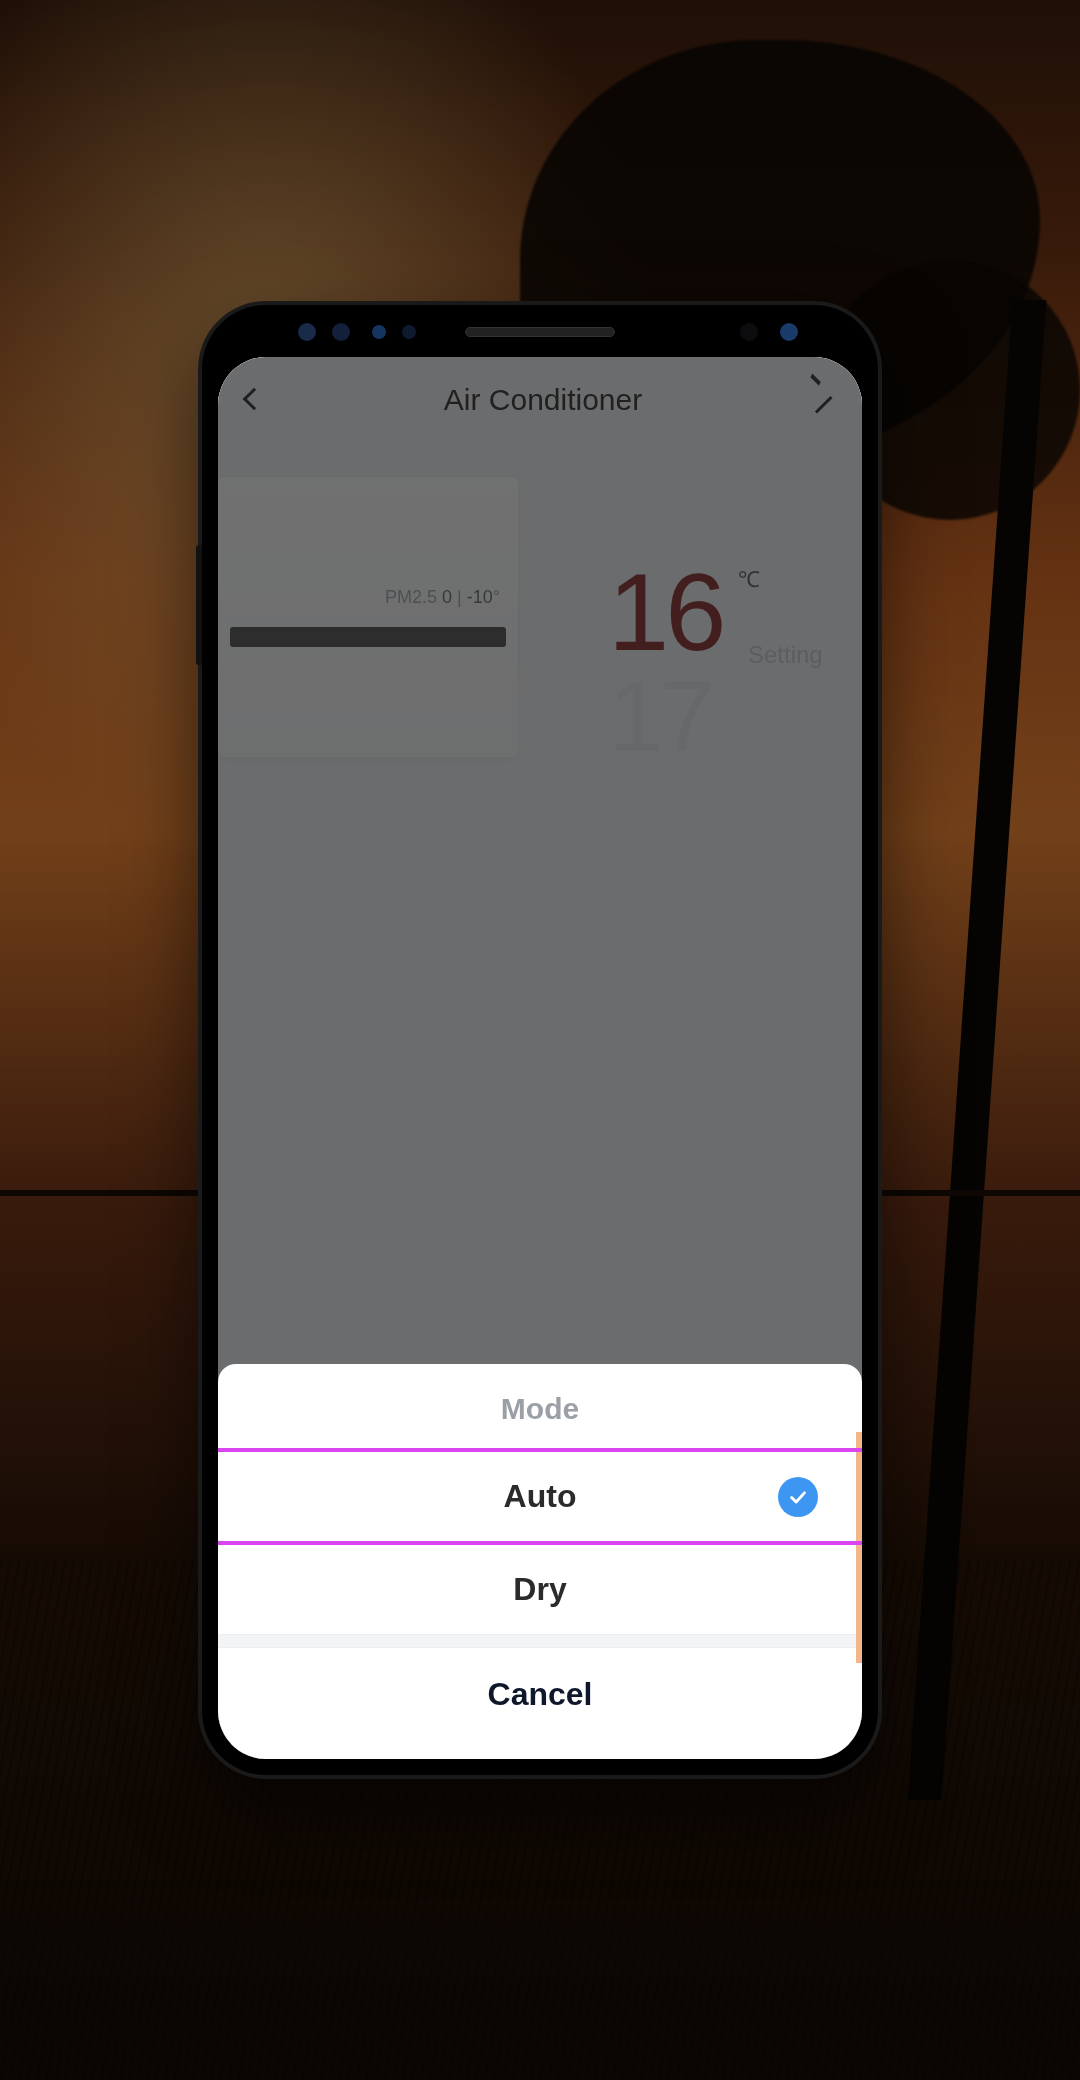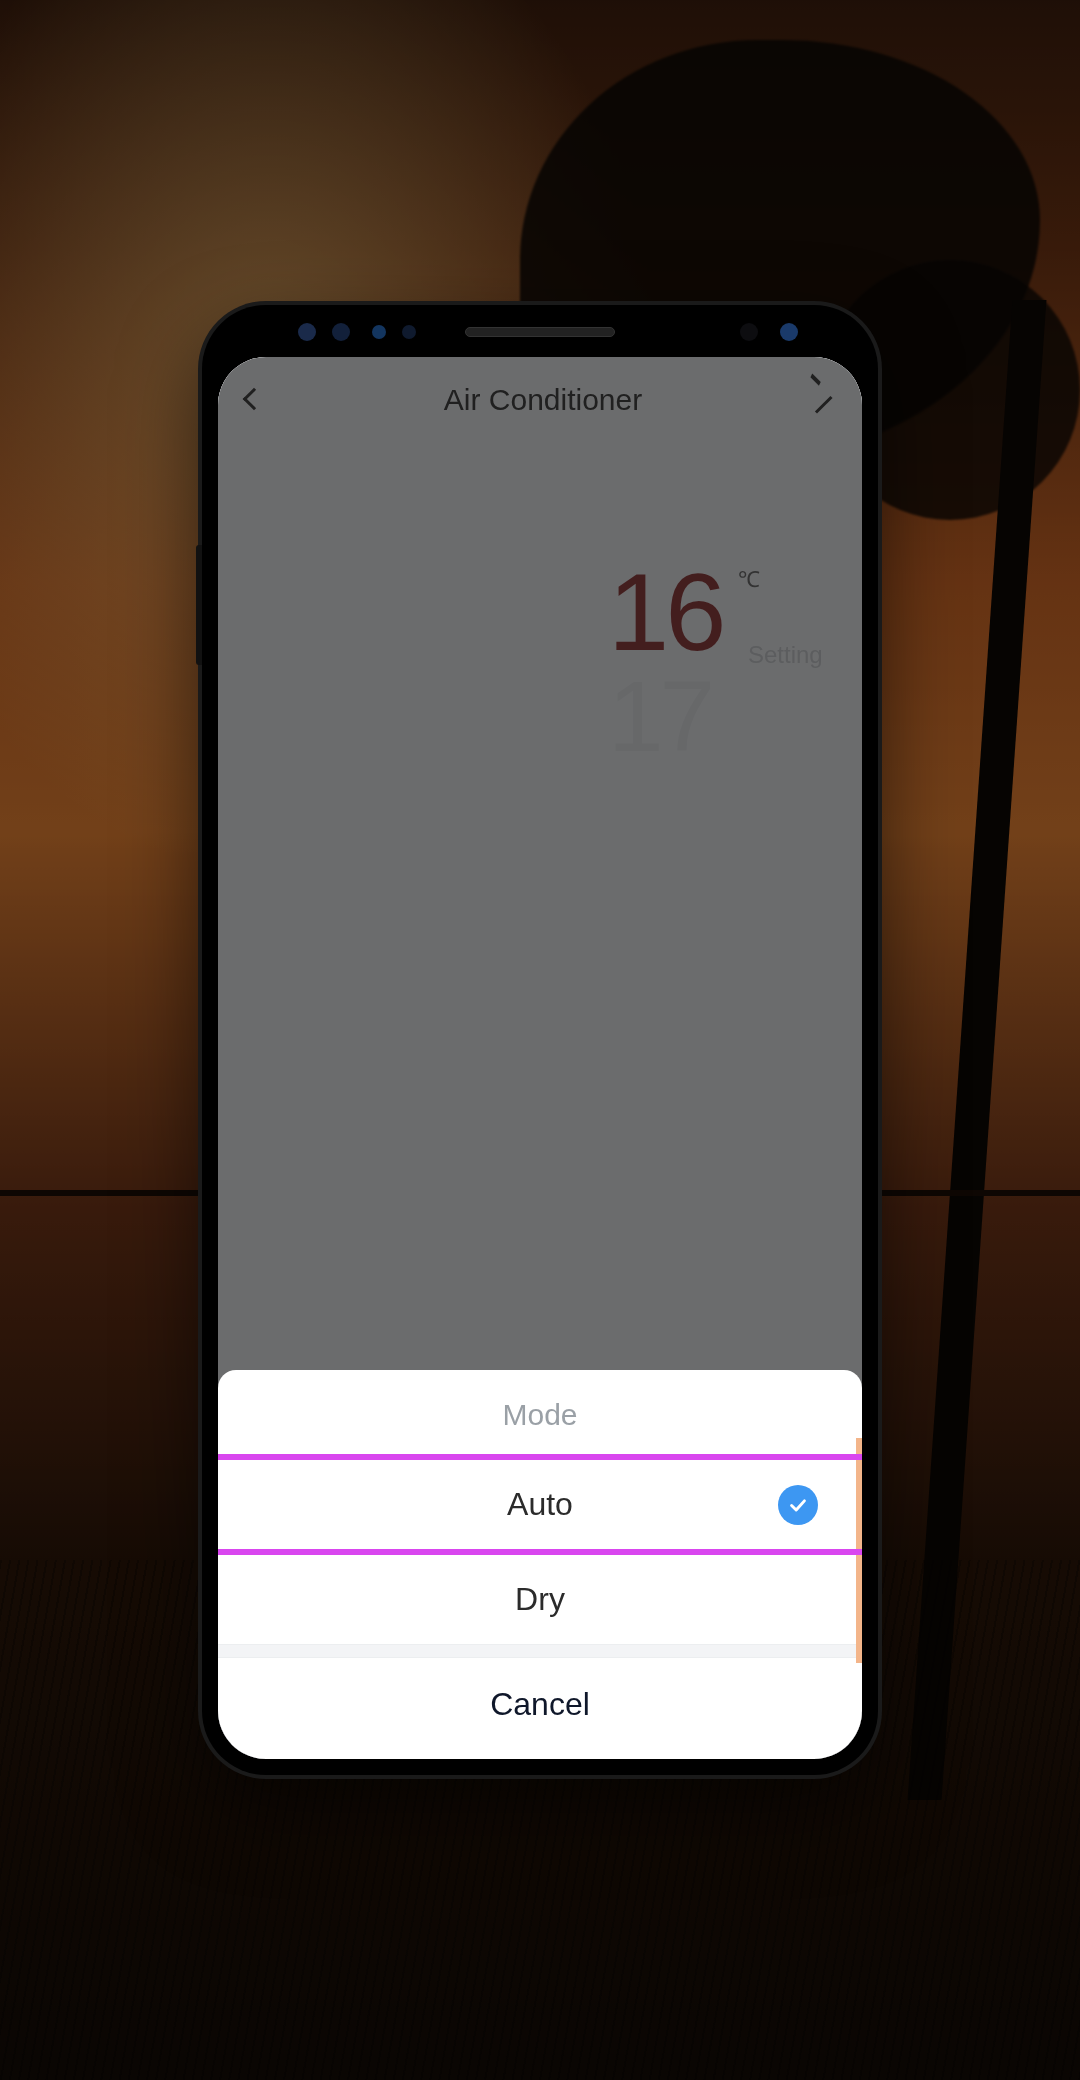--- a/index.html
+++ b/index.html
@@ -79,30 +79,31 @@
   .temp-next{ font-size:100px; font-weight:300; color:#dcdfe3; letter-spacing:-4px; margin-top:-8px;}
 
   .scrim{ position:absolute; inset:0; background:rgba(30,30,30,.62); }
 
   
   .sheet{
     position:absolute; left:0; right:0; bottom:0;
     background:#fff;
     border-radius:18px 18px 48px 48px;
     overflow:hidden;
-    padding-bottom:6px;
+    padding-bottom:16px;
+    font-weight:bold;
   }
   .sheet .hdr{
     text-align:center; color:#9aa0a6; font-size:30px; padding:28px 0 22px;
   }
   .opt{
     position:relative;
     text-align:center; font-size:32px; color:#2b2b2b;
     padding:26px 0;
-    border-top:6px solid #d946ef;
+    border-top:4px solid #d946ef;
   }
   .opt:first-of-type{ border-top:none; }
   .check{
     position:absolute; right:44px; top:50%; transform:translateY(-50%);
     width:40px; height:40px; border-radius:50%;
     background:#3d97f2;
     display:flex; align-items:center; justify-content:center;
   }
   .check svg{ width:22px; height:22px; }
   .side-accent{
@@ -140,20 +141,28 @@
       <div class="nav">
         <div class="back">
           <div class="chev"></div>
         </div>
         <div class="title">Air Conditioner</div>
         <div class="edit">
           <div class="pencil"></div>
         </div>
       </div>
 
+      <div class="hero">
+        <div class="readout">
+          <span>PM2.5</span>
+          <b>0</b>
+          <span>|</span>
+          <b>-10</b><span>°</span>
+        </div>
+      </div>
 
       <div class="temp-block">
         <div class="temp-big">16</div>
         <div class="temp-unit">℃</div>
         <div class="temp-label">Setting</div>
         <div class="temp-next">17</div>
       </div>
     </div>
 
     <div class="scrim"></div>

